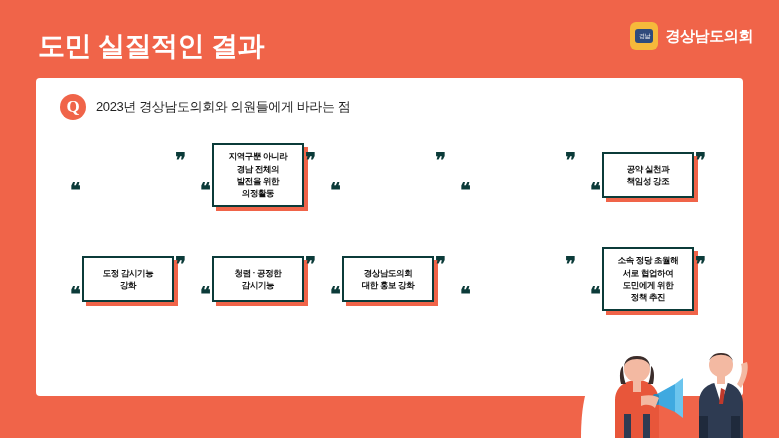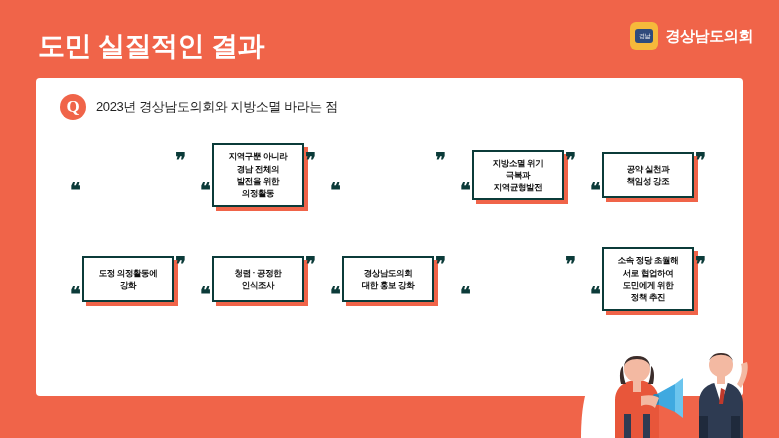--- a/index.html
+++ b/index.html
@@ -152,21 +152,21 @@
     <span class="logo-mark">
       <span class="inner">경남</span>
     </span>
     <span class="logo-text">경상남도의회</span>
   </div>
 
   <div class="panel">
 
     <div class="q-row">
       <span class="q-badge">Q</span>
-      <span class="q-text">2023년 경상남도의회와 지방소멸 바라는 점</span>
+      <span class="q-text">2023년 경상남도의회와 의원들에게 바라는 점</span>
     </div>
 
     <div class="grid">
 
       <div class="row">
         <div class="cell">
           <span class="quote left">❝</span>
           <span class="quote right">❞</span>
         </div>
         <div class="cell">
@@ -178,51 +178,46 @@
 의정활동</span>
           </div>
           <span class="quote right">❞</span>
         </div>
         <div class="cell">
           <span class="quote left">❝</span>
           <span class="quote right">❞</span>
         </div>
         <div class="cell">
           <span class="quote left">❝</span>
-          <div class="card">
-            <span class="card-text">지방소멸 위기
-극복과
-지역균형발전</span>
-          </div>
           <span class="quote right">❞</span>
         </div>
         <div class="cell">
           <span class="quote left">❝</span>
           <div class="card">
             <span class="card-text">공약 실천과
 책임성 강조</span>
           </div>
           <span class="quote right">❞</span>
         </div>
       </div>
 
       <div class="row">
         <div class="cell">
           <span class="quote left">❝</span>
           <div class="card">
-            <span class="card-text">도정 의정활동에
+            <span class="card-text">도정 감시기능
 강화</span>
           </div>
           <span class="quote right">❞</span>
         </div>
         <div class="cell">
           <span class="quote left">❝</span>
           <div class="card">
             <span class="card-text">청렴 · 공정한
-인식조사</span>
+감시기능</span>
           </div>
           <span class="quote right">❞</span>
         </div>
         <div class="cell">
           <span class="quote left">❝</span>
           <div class="card">
             <span class="card-text">경상남도의회
 대한 홍보 강화</span>
           </div>
           <span class="quote right">❞</span>

